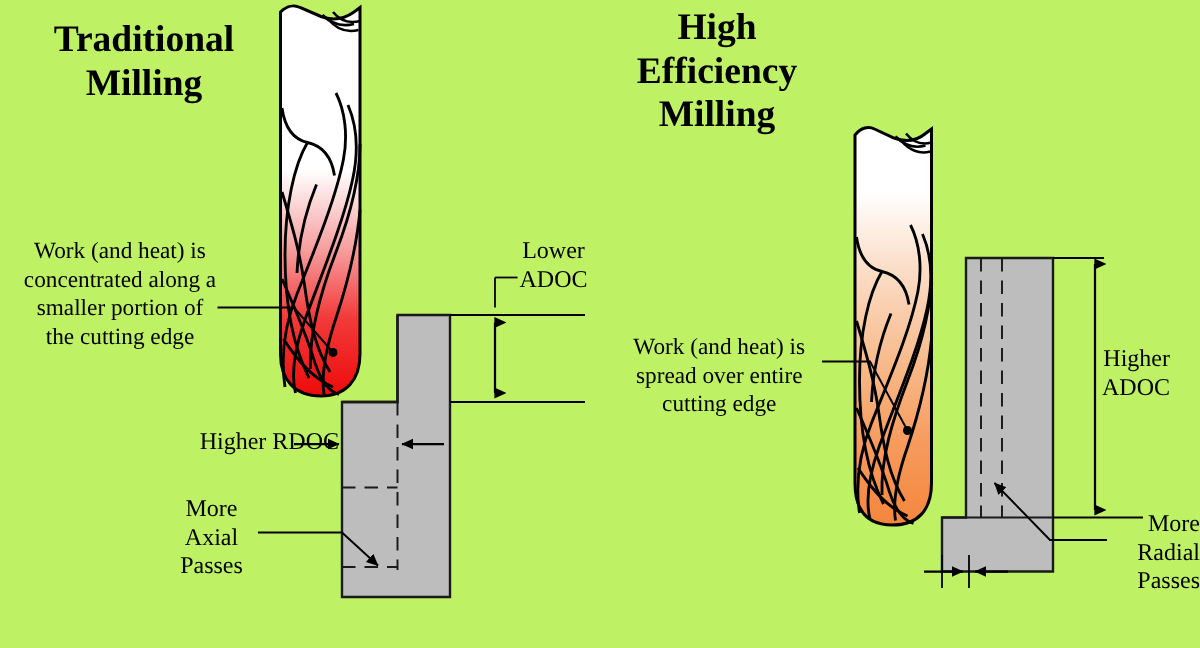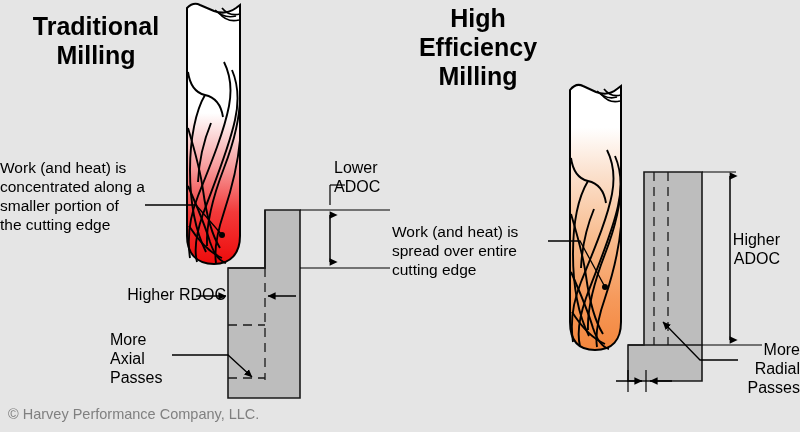--- a/index.html
+++ b/index.html
@@ -4,23 +4,23 @@
 <style>
   html, body {
     margin: 0;
     padding: 0;
     background: #ffffff;
   }
   #stage {
     position: relative;
     width: 800px;
     height: 432px;
-    background: #e5e5e5;
+    background: #bef264;
     overflow: hidden;
-    font-family: Liberation Sans, sans-serif;
+    font-family: Liberation Serif, serif;
   }
   #art {
     position: absolute;
     left: 0;
     top: 0;
   }
   .panel-title {
     position: absolute;
     font-weight: bold;
     font-size: 25px;
@@ -39,21 +39,21 @@
     color: #000000;
     white-space: pre-line;
   }
   .dim-label {
     position: absolute;
     font-size: 16px;
     line-height: 19px;
     color: #000000;
     white-space: pre-line;
   }
-  .c-center { text-align: left; }
+  .c-center { text-align: center; }
   .c-left   { text-align: right; }
 
   #callout-left   { left: 0px;   top: 158px; width: 160px; }
   #callout-right  { left: 392px; top: 222px; width: 175px; }
 
   #label-lower-adoc   { left: 334px; top: 158px; width: 70px; }
   #label-higher-rdoc  { left: 108px; top: 285px; width: 118px; }
   #label-more-axial   { left: 110px; top: 330px; width: 62px; }
   #label-higher-adoc  { left: 708px; top: 230px; width: 72px; }
   #label-more-radial  { left: 742px; top: 340px; width: 58px; }
@@ -224,15 +224,14 @@
 Passes</div>
 
   <div class="dim-label c-left" id="label-higher-adoc">Higher
 ADOC</div>
 
   <div class="dim-label c-left" id="label-more-radial">More
 Radial
 Passes</div>
 
 
-  <div id="copyright">© Harvey Performance Company, LLC.</div>
 
 </div>
 
 </body></html>

